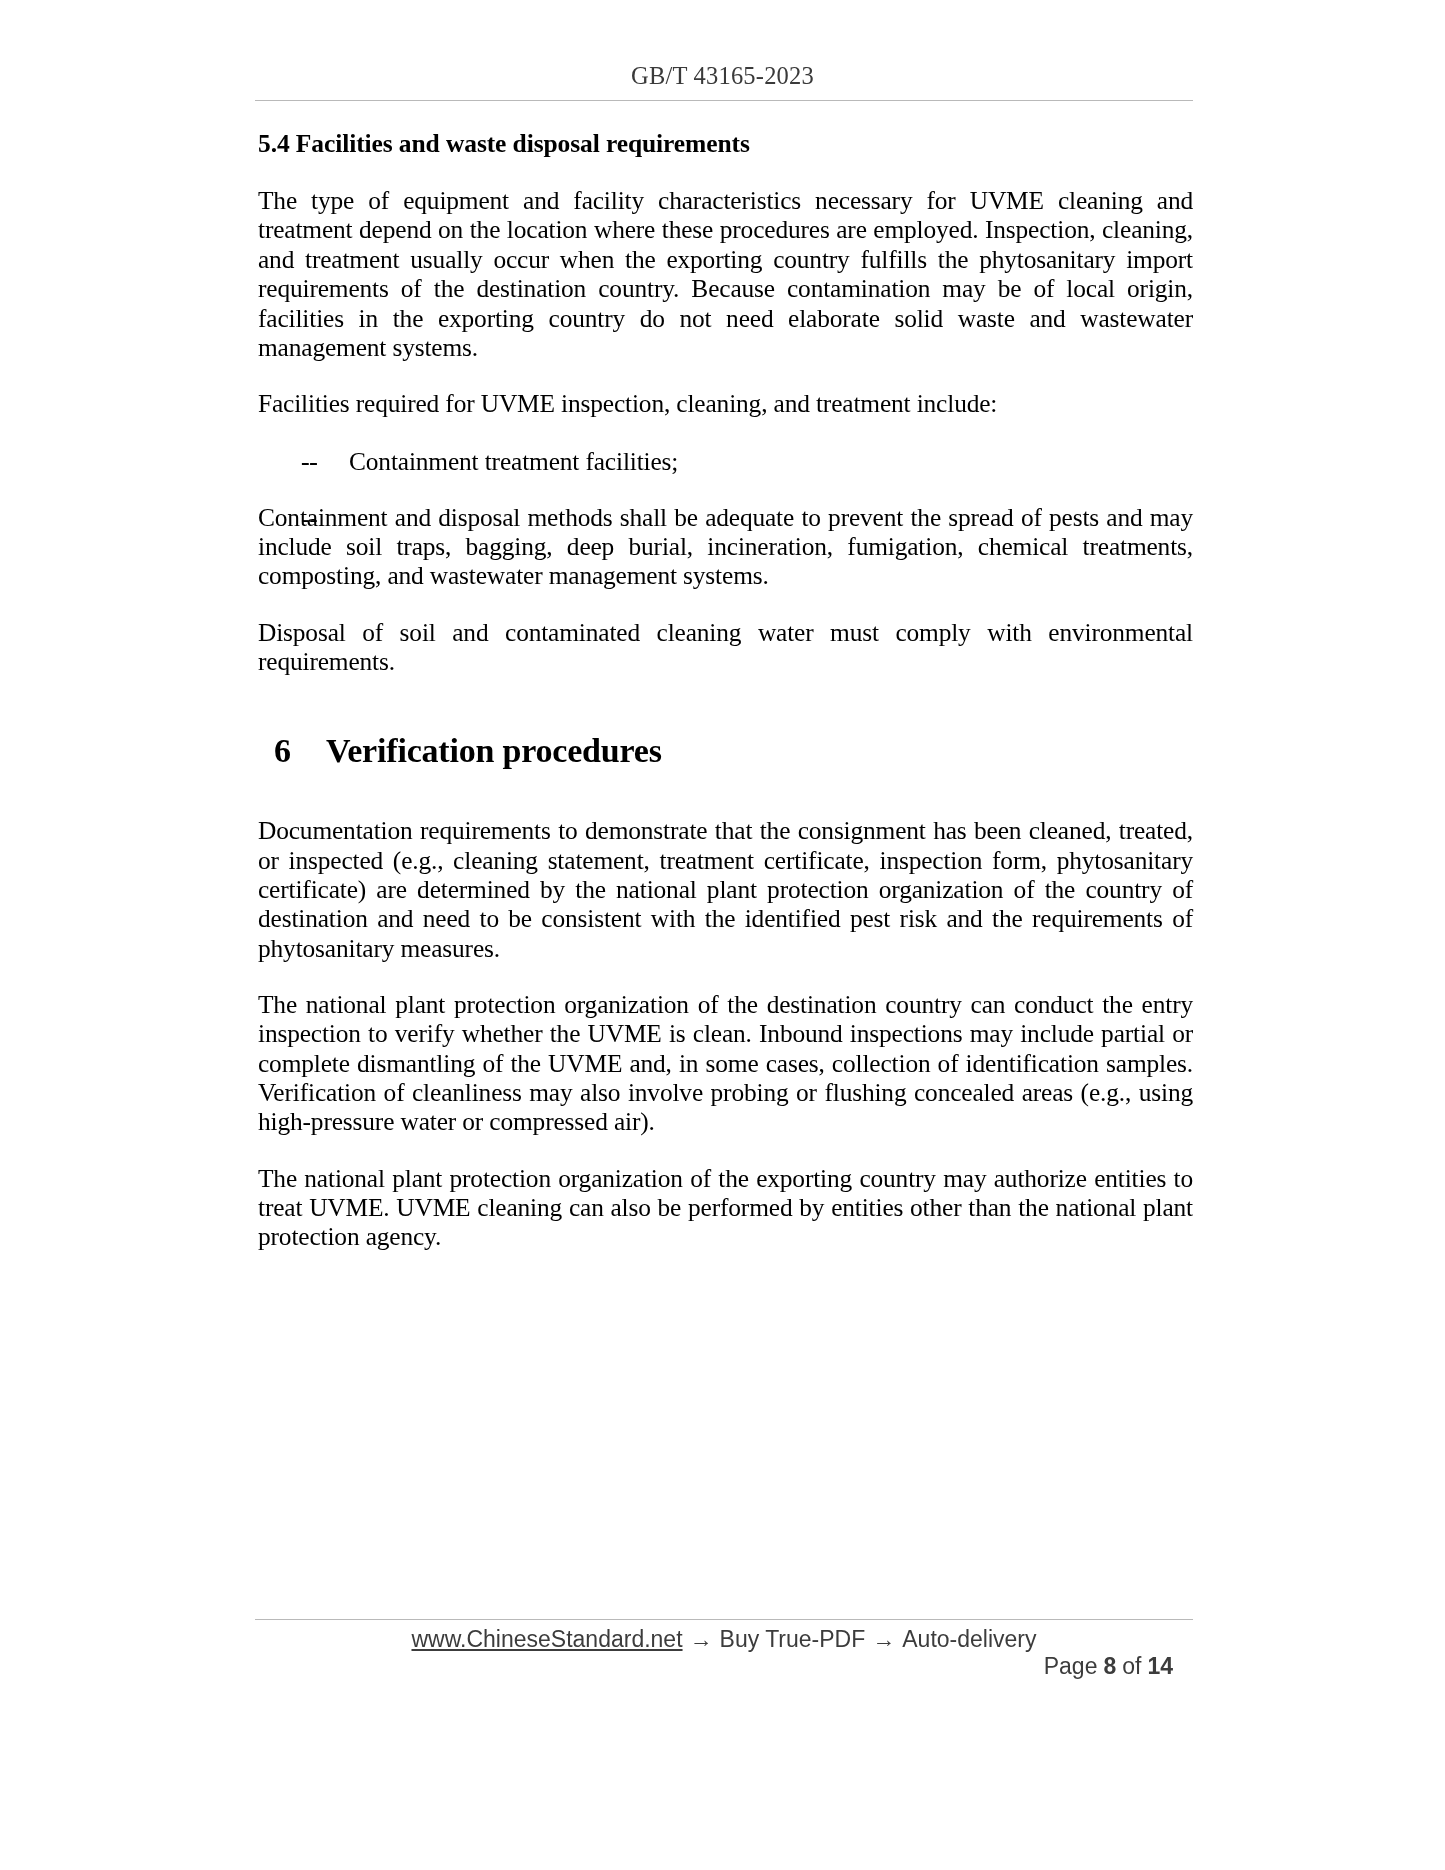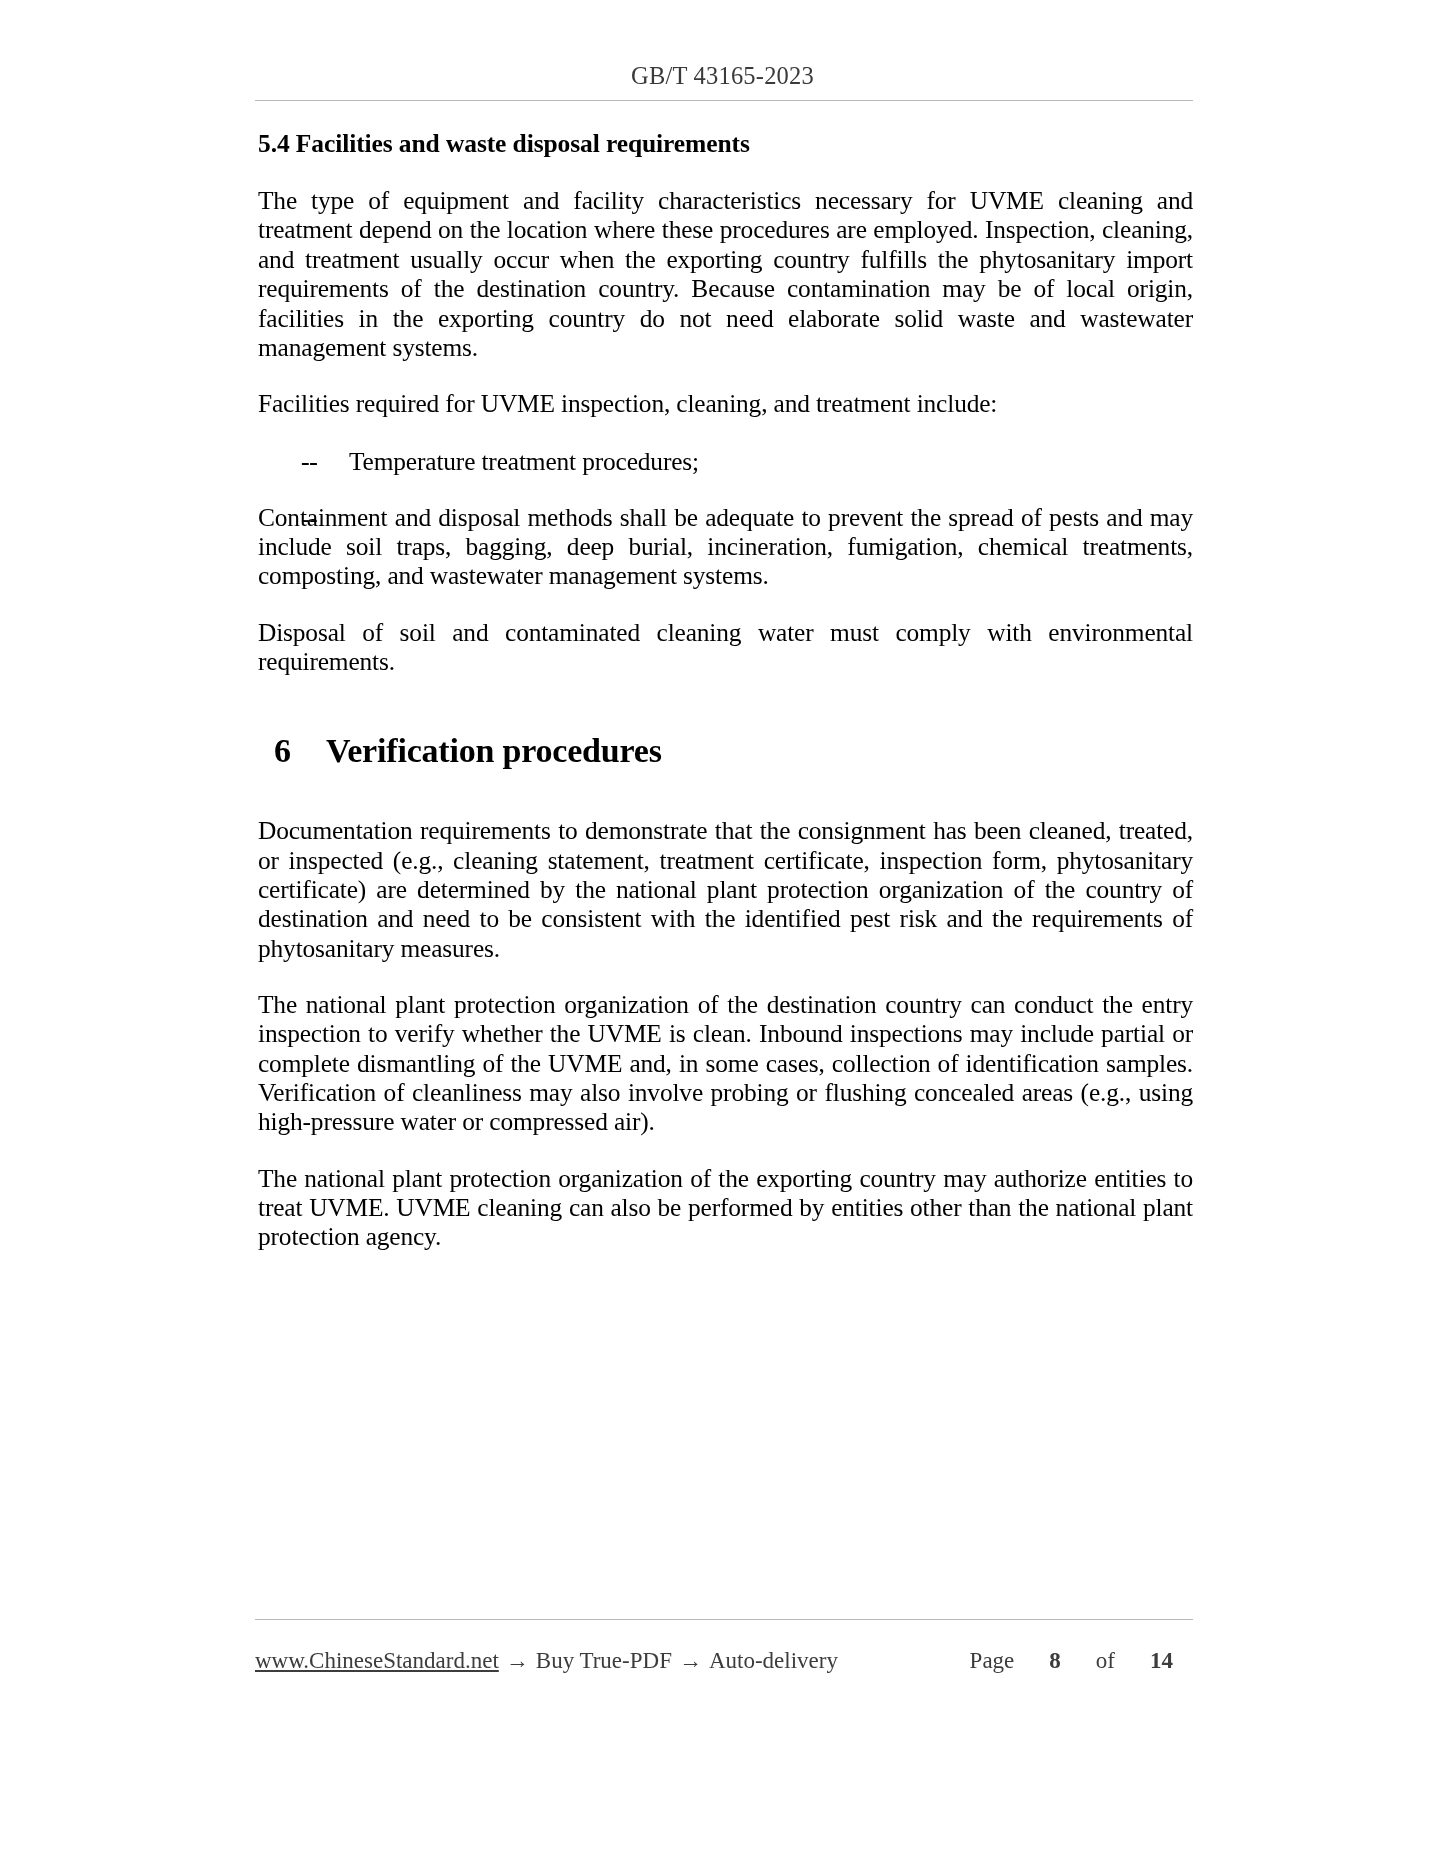--- a/index.html
+++ b/index.html
@@ -110,50 +110,50 @@
   .footer-rule {
     position: absolute;
     bottom: 124px;
     left: 255px;
     width: 938px;
     height: 1px;
     background: #b9b9b9;
   }
   .footer {
     position: absolute;
-    bottom: 60px;
+    bottom: 72px;
     left: 255px;
     width: 938px;
     height: 46px;
     display: flex;
     align-items: center;
-    font-family: Liberation Serif, serif;
+    font-family: Liberation Sans, sans-serif;
     font-size: 23px;
     color: #3c3c3c;
+    flex-direction: column;
   }
   .footer-left {
     display: flex;
     align-items: baseline;
     white-space: pre;
   }
   .footer-url {
     text-decoration: underline;
     color: #3c3c3c;
   }
   .footer-arrow {
     padding: 0 7px;
     font-size: 23px;
   }
   .footer-right {
     margin-left: auto;
     display: flex;
     align-items: center;
     white-space: pre;
     padding-right: 14px;
-    gap: 29px;
   }
   .footer-right .pg-num {
     font-weight: bold;
     padding: 0 6px;
   }
 </style>
 </head>
 <body>
 
 <div class="page">
@@ -170,21 +170,21 @@
     <p class="body">The type of equipment and facility characteristics necessary for UVME cleaning and treatment depend on the location where these procedures are employed. Inspection, cleaning, and treatment usually occur when the exporting country fulfills the phytosanitary import requirements of the destination country. Because contamination may be of local origin, facilities in the exporting country do not need elaborate solid waste and wastewater management systems.</p>
 
     <p class="body">Facilities required for UVME inspection, cleaning, and treatment include:</p>
 
     <ul class="dash-list">
       <li class="dash-item">
         <span class="dash-marker">--</span>
       </li>
       <li class="dash-item">
         <span class="dash-marker">--</span>
-        <span>Temperature treatment procedures;</span>
+        <span>Containment treatment facilities;</span>
       </li>
       <li class="dash-item">
         <span class="dash-marker">--</span>
       </li>
     </ul>
 
     <p class="body">Containment and disposal methods shall be adequate to prevent the spread of pests and may include soil traps, bagging, deep burial, incineration, fumigation, chemical treatments, composting, and wastewater management systems.</p>
 
     <p class="body">Disposal of soil and contaminated cleaning water must comply with environmental requirements.</p>
 

